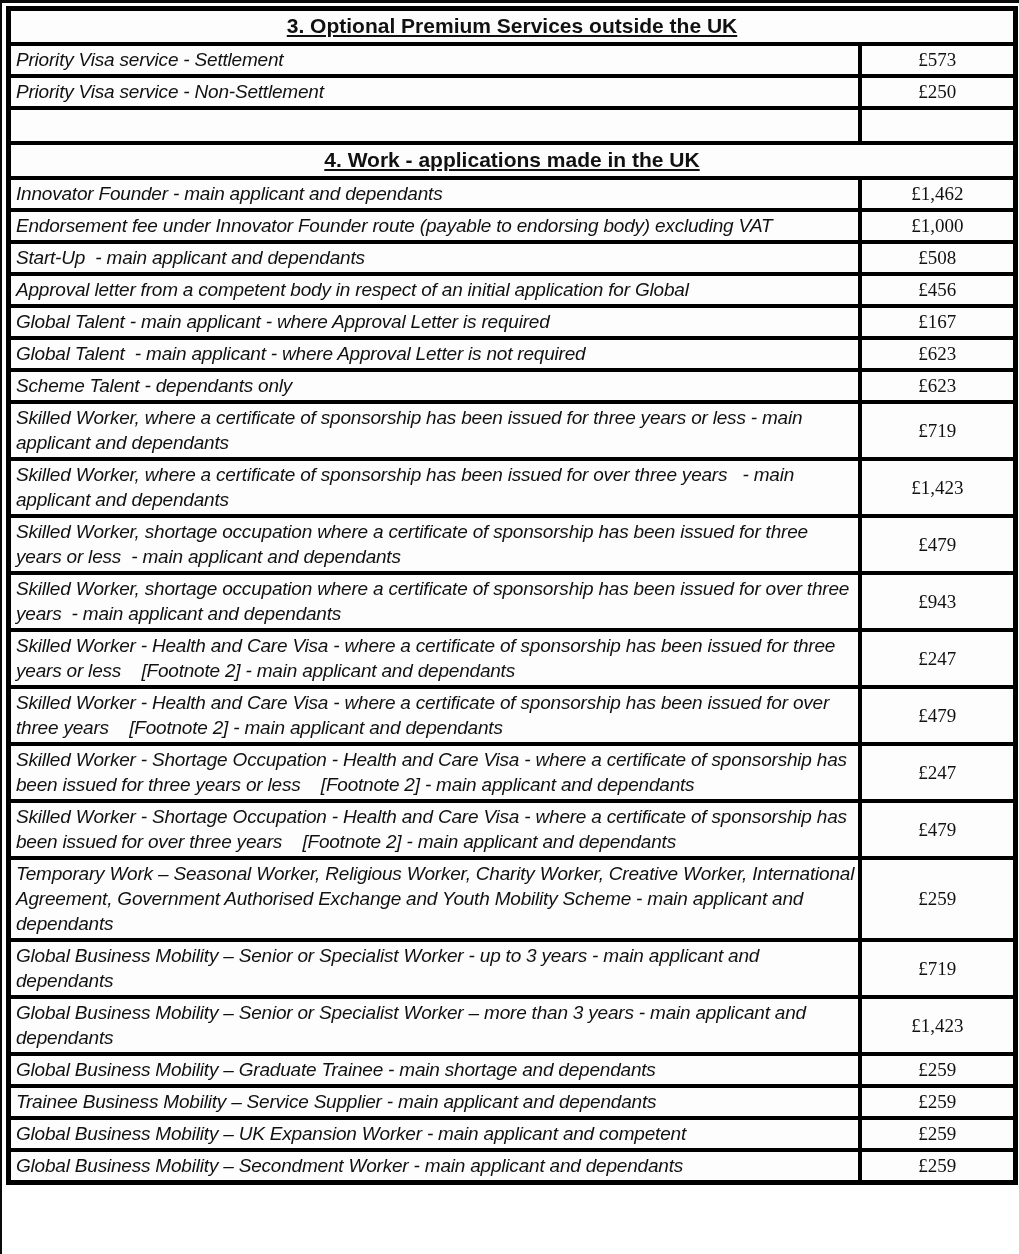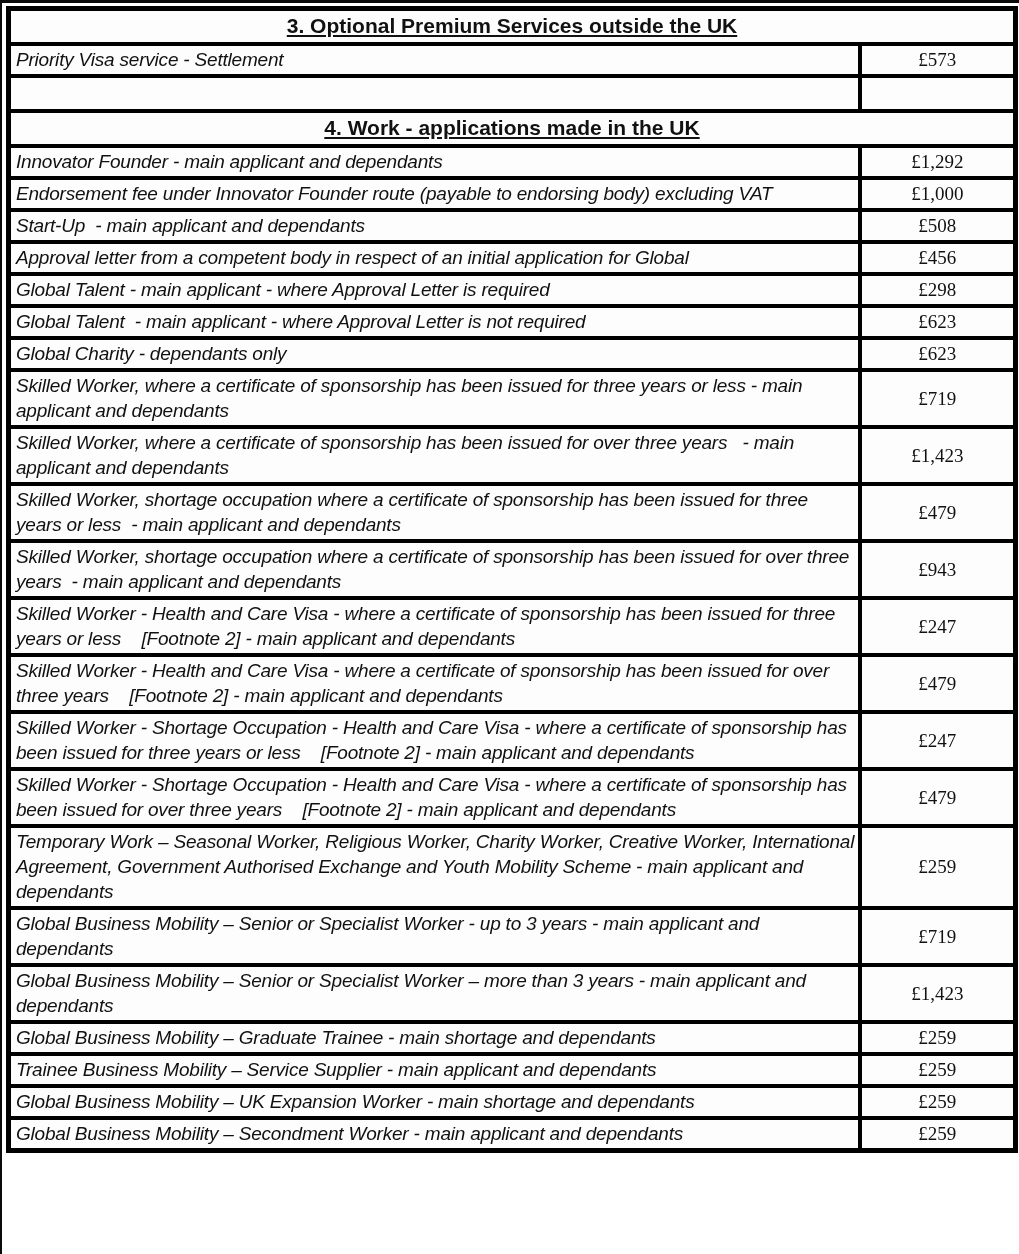--- a/index.html
+++ b/index.html
@@ -93,64 +93,68 @@
     <td colspan="2" class="section-header-cell">
       <span class="header-text">3. Optional Premium Services outside the UK</span>
     </td>
   </tr>
 
   <tr class="fee-row">
     <td class="desc-cell">Priority Visa service - Settlement</td>
     <td class="fee-cell">£573</td>
   </tr>
 
+  <tr class="fee-row">
+    <td class="desc-cell">Priority Visa service - Non-Settlement</td>
+    <td class="fee-cell">£250</td>
+  </tr>
 
   <tr class="fee-row empty-row">
     <td class="desc-cell"></td>
     <td class="fee-cell"></td>
   </tr>
 
   <tr class="section-header-row">
     <td colspan="2" class="section-header-cell">
       <span class="header-text">4. Work - applications made in the UK</span>
     </td>
   </tr>
 
   <tr class="fee-row">
     <td class="desc-cell">Innovator Founder - main applicant and dependants</td>
-    <td class="fee-cell">£1,292</td>
+    <td class="fee-cell">£1,462</td>
   </tr>
 
   <tr class="fee-row">
     <td class="desc-cell">Endorsement fee under Innovator Founder route (payable to endorsing body) excluding VAT</td>
     <td class="fee-cell">£1,000</td>
   </tr>
 
   <tr class="fee-row">
     <td class="desc-cell">Start-Up  - main applicant and dependants</td>
     <td class="fee-cell">£508</td>
   </tr>
 
   <tr class="fee-row">
     <td class="desc-cell">Approval letter from a competent body in respect of an initial application for Global</td>
     <td class="fee-cell">£456</td>
   </tr>
 
   <tr class="fee-row">
     <td class="desc-cell">Global Talent - main applicant - where Approval Letter is required</td>
-    <td class="fee-cell">£298</td>
+    <td class="fee-cell">£167</td>
   </tr>
 
   <tr class="fee-row">
     <td class="desc-cell">Global Talent  - main applicant - where Approval Letter is not required</td>
     <td class="fee-cell">£623</td>
   </tr>
 
   <tr class="fee-row">
-    <td class="desc-cell">Global Charity - dependants only</td>
+    <td class="desc-cell">Scheme Talent - dependants only</td>
     <td class="fee-cell">£623</td>
   </tr>
 
   <tr class="fee-row">
     <td class="desc-cell">Skilled Worker, where a certificate of sponsorship has been issued for three years or less - main applicant and dependants</td>
     <td class="fee-cell">£719</td>
   </tr>
 
   <tr class="fee-row">
     <td class="desc-cell">Skilled Worker, where a certificate of sponsorship has been issued for over three years   - main applicant and dependants</td>
@@ -206,21 +210,21 @@
     <td class="desc-cell">Global Business Mobility – Graduate Trainee - main shortage and dependants</td>
     <td class="fee-cell">£259</td>
   </tr>
 
   <tr class="fee-row">
     <td class="desc-cell">Trainee Business Mobility – Service Supplier - main applicant and dependants</td>
     <td class="fee-cell">£259</td>
   </tr>
 
   <tr class="fee-row">
-    <td class="desc-cell">Global Business Mobility – UK Expansion Worker - main shortage and dependants</td>
+    <td class="desc-cell">Global Business Mobility – UK Expansion Worker - main applicant and competent</td>
     <td class="fee-cell">£259</td>
   </tr>
 
   <tr class="fee-row">
     <td class="desc-cell">Global Business Mobility – Secondment Worker - main applicant and dependants</td>
     <td class="fee-cell">£259</td>
   </tr>
 </tbody>
   </table>
 </div>

